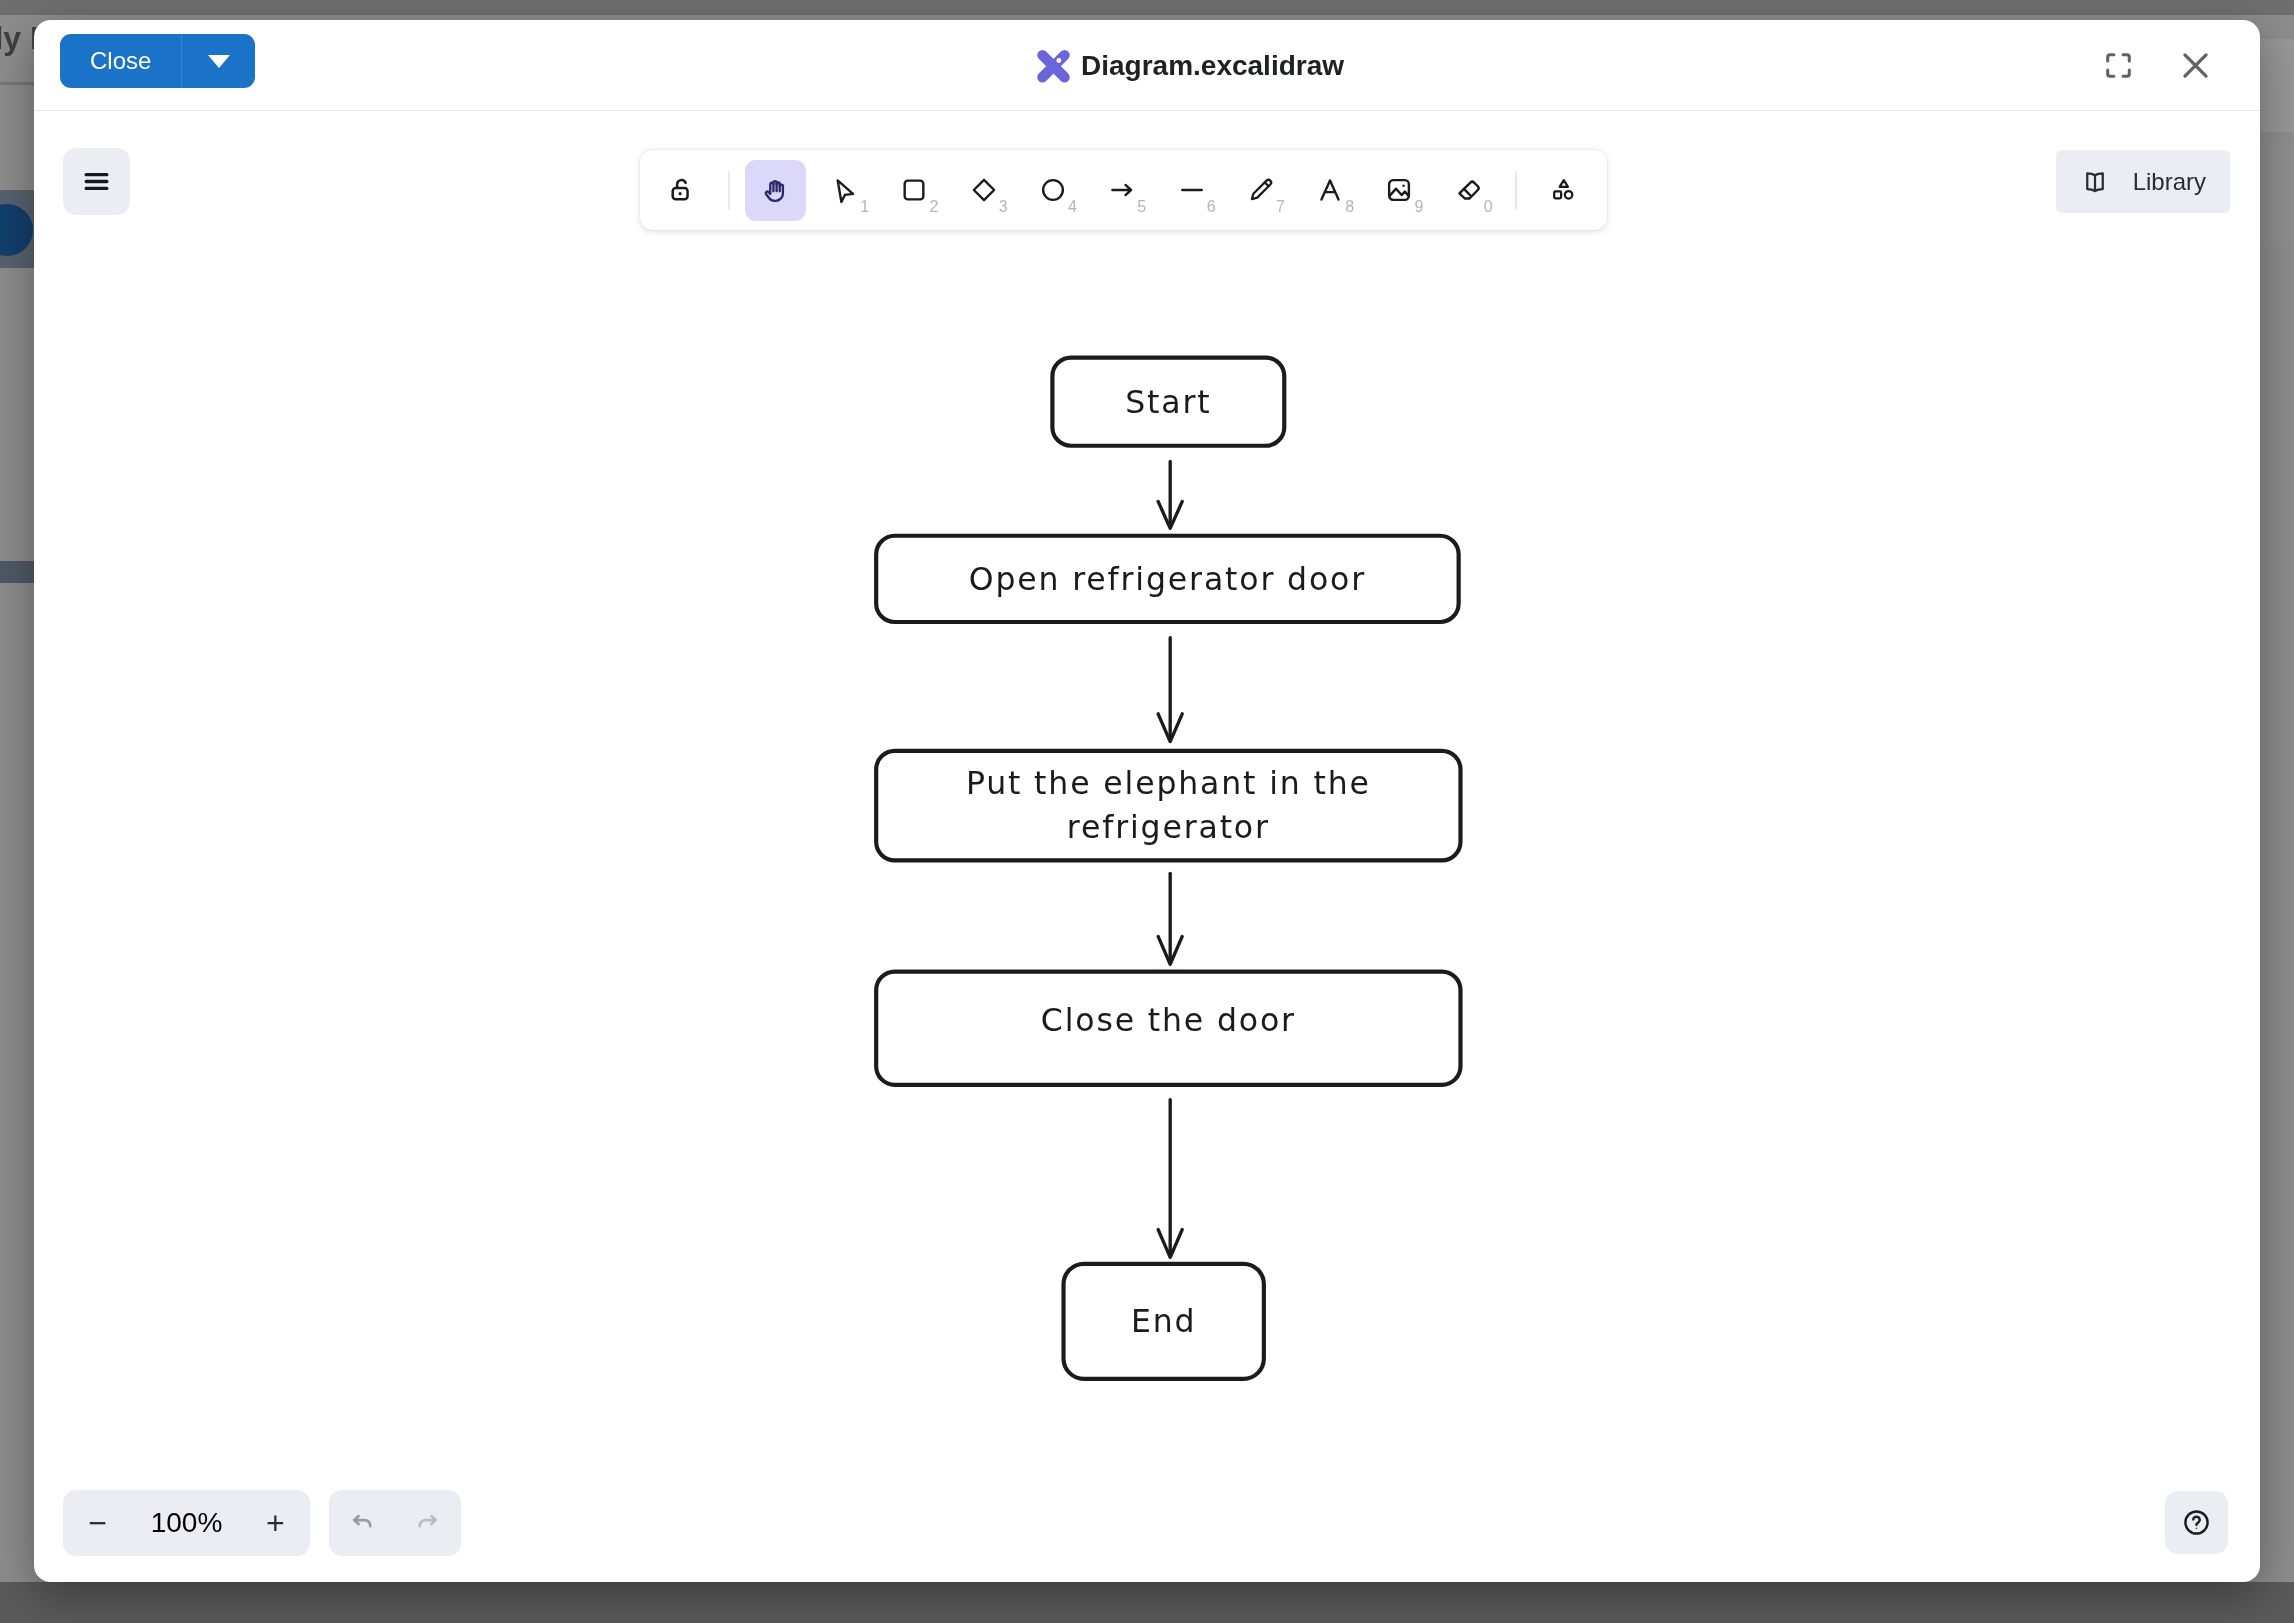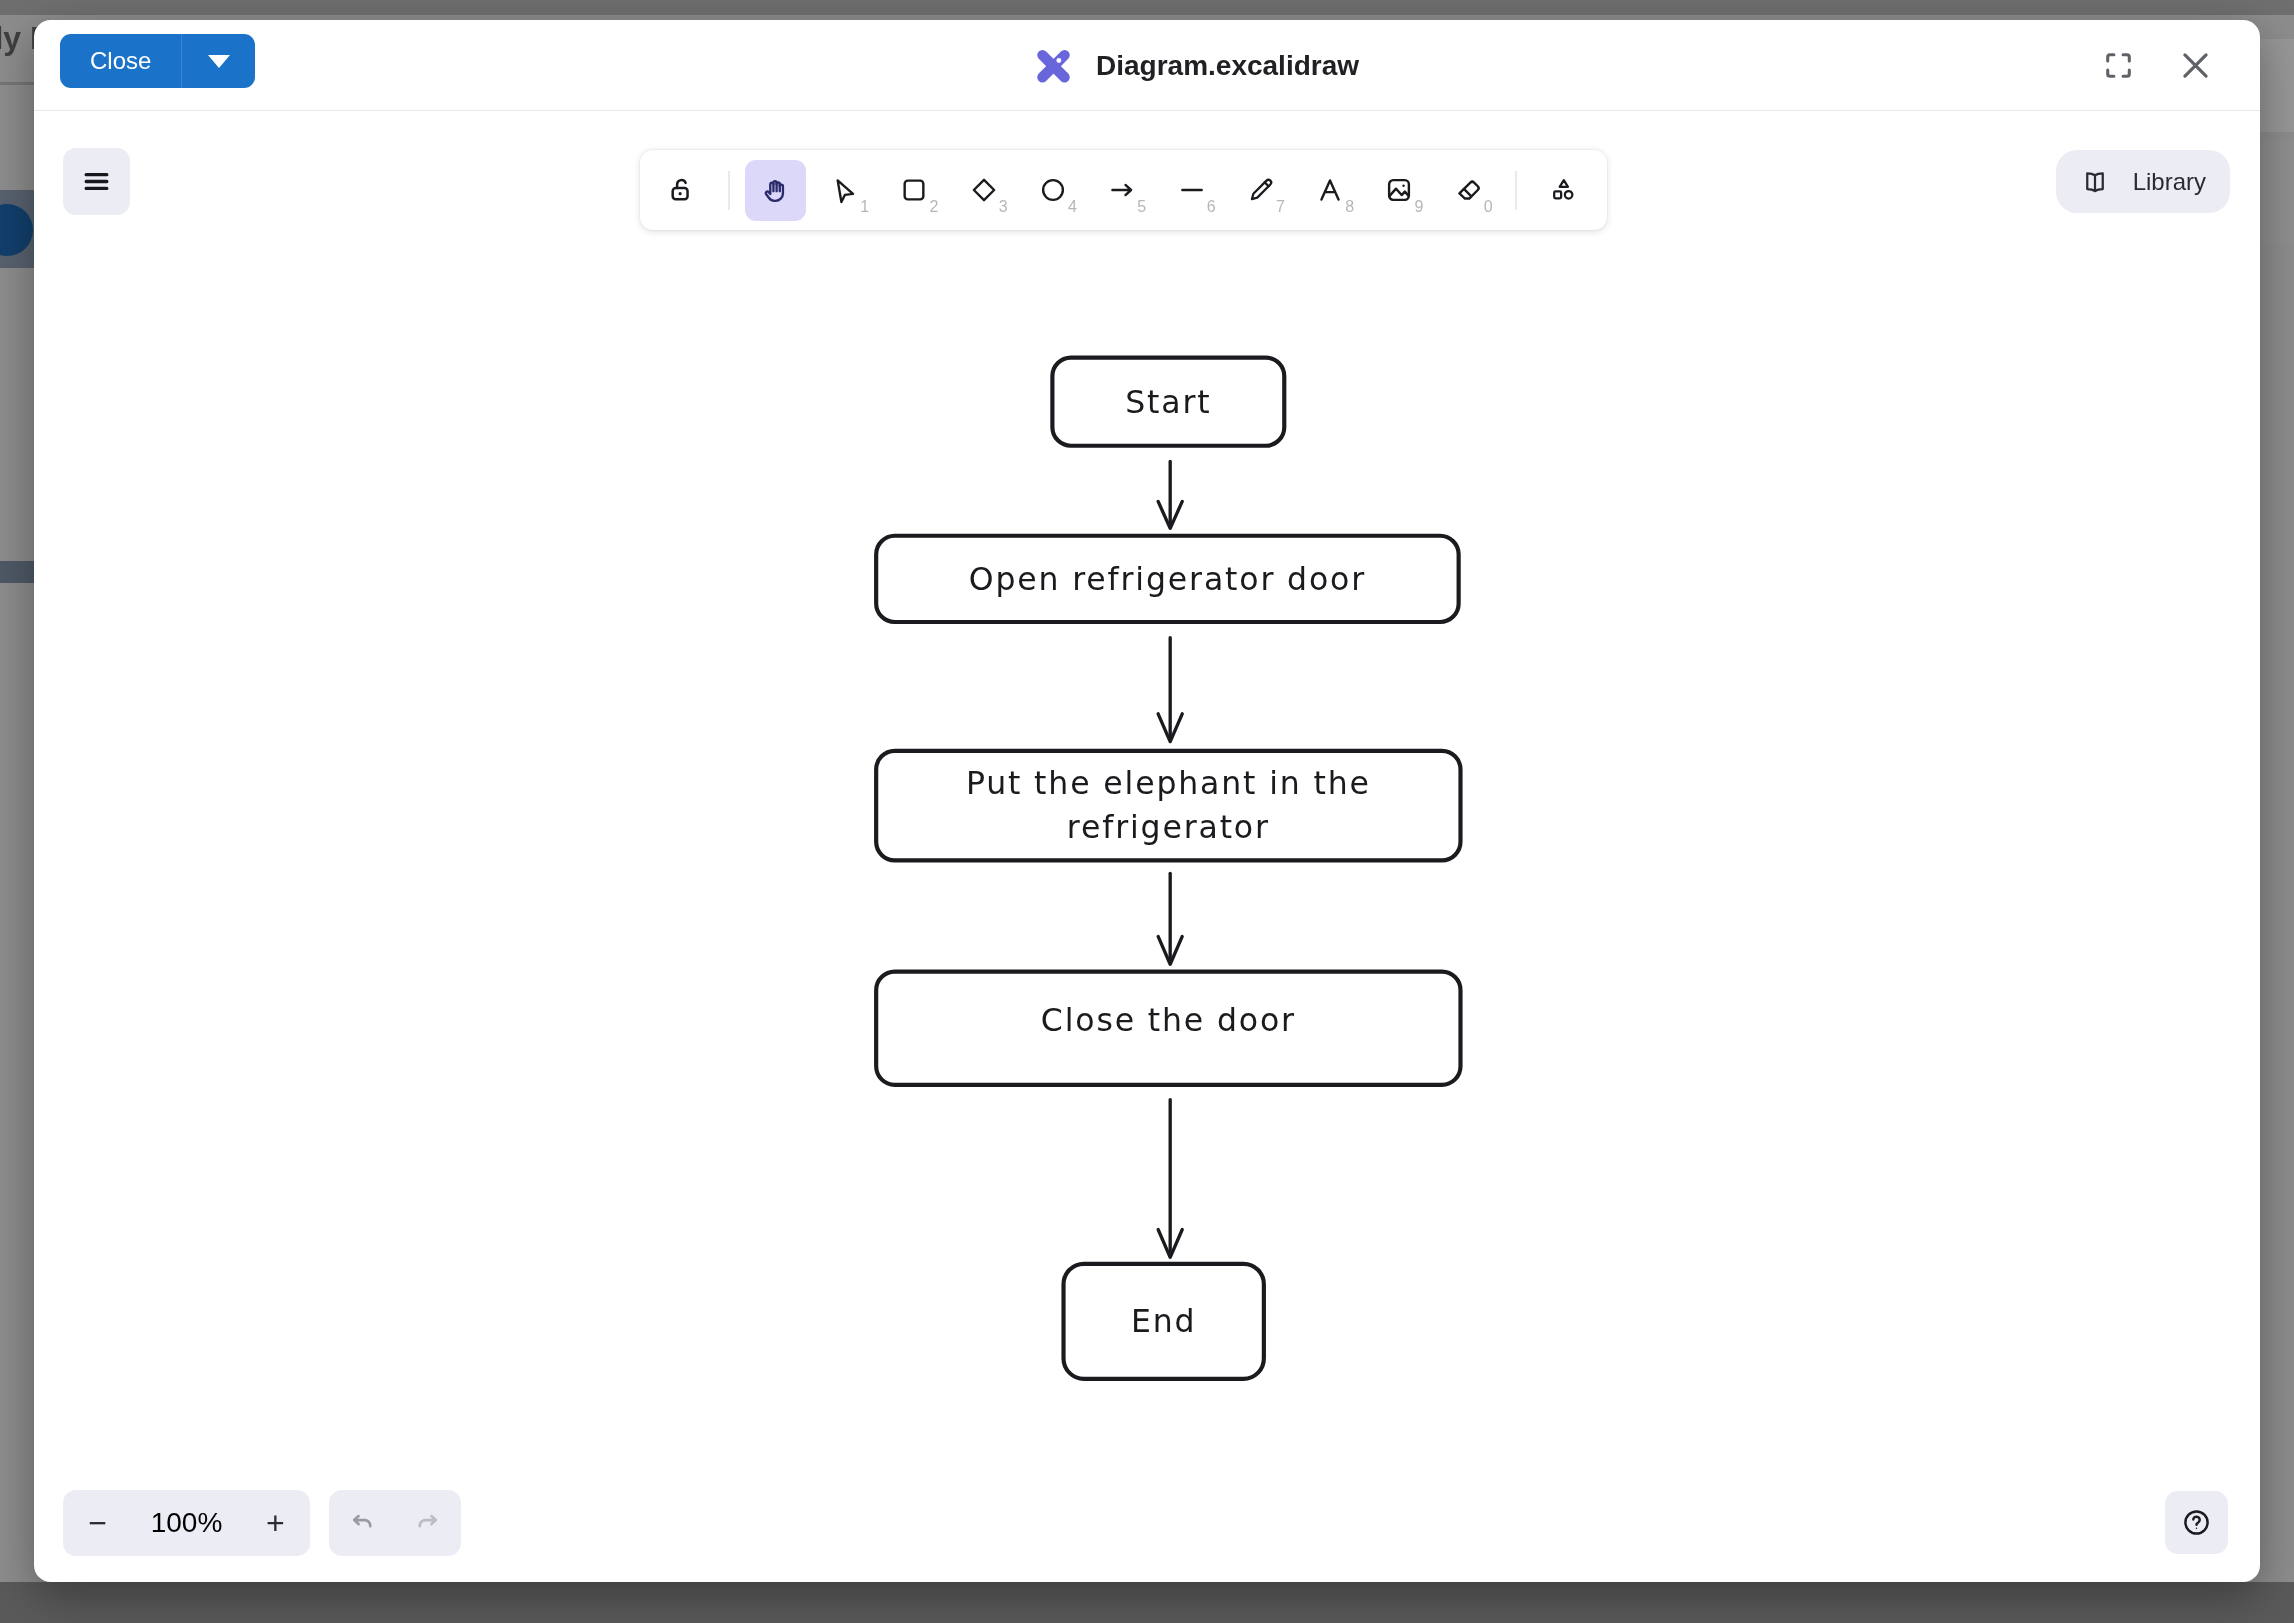--- a/index.html
+++ b/index.html
@@ -23,38 +23,38 @@
            background: #ffffff; border-radius: 16.7px; box-shadow: 0 13px 46px rgba(0,0,0,.35); }
 
   
   .modal-header { position: absolute; left: 0; top: 0; right: 0; height: 91px; border-bottom: 0.9px solid #e9e9e9; }
   .save-split { position: absolute; left: 26px; top: 14px; height: 54px; display: flex; border-radius: 11px; overflow: hidden; }
   .save-main { background: #1b73c9; color: #fff; border: none; font-size: 24px; font-weight: 500;
                padding: 0 30px; cursor: pointer; font-family: inherit; }
   .save-caret { background: #1b73c9; border: none; border-left: 1.9px solid #3d82cf; width: 74px; cursor: pointer;
                 display: flex; align-items: center; justify-content: center; }
   .caret-down { width: 0; height: 0; border-left: 11px solid transparent; border-right: 11px solid transparent; border-top: 13px solid #ffffff; }
-  .title-wrap { position: absolute; left: 1000px; top: 0; height: 91px; display: flex; align-items: center; gap: 23px; }
+  .title-wrap { position: absolute; left: 1000px; top: 0; height: 91px; display: flex; align-items: center; gap: 8px; }
   .modal-title { font-size: 28px; font-weight: 600; color: #202124; }
   .header-right { position: absolute; right: 41px; top: 0; height: 91px; display: flex; align-items: center; gap: 32px; }
   .icon-btn { background: none; border: none; cursor: pointer; display: flex; align-items: center; justify-content: center; padding: 3.7px; }
 
   
   .menu-btn { position: absolute; left: 29px; top: 128px; width: 67px; height: 67px; border: none; cursor: pointer;
               background: #ececf4; border-radius: 13px; display: flex; align-items: center; justify-content: center; }
   .toolbar-island { position: absolute; left: 606px; top: 130px; width: 967px; height: 80px; background: #fff;
                     border-radius: 13px; box-shadow: 0 0 0 0.9px rgba(0,0,0,.03), 0 1.9px 7.4px rgba(0,0,0,.12);
                     display: flex; align-items: center; padding: 0 11px; gap: 8.3px; }
   .tool-btn { position: relative; width: 61px; height: 61px; border: none; background: transparent; border-radius: 11px;
               cursor: pointer; display: flex; align-items: center; justify-content: center; flex: 0 0 auto; }
   .tool-btn.selected { background: #dcd8fa; }
   .tool-shortcut { position: absolute; right: 6.5px; bottom: 4.6px; font-size: 16px; color: #b6b6bc; }
   .tool-divider { width: 1.9px; height: 39px; background: #e9e9f2; margin: 0 7.4px; flex: 0 0 auto; }
   .library-btn { position: absolute; right: 30px; top: 130px; height: 63px; border: none; cursor: pointer;
-                 background: #ececf4; border-radius: 21px; display: flex; align-items: center; gap: 23px;
+                 background: #ececf4; border-radius: 6px; display: flex; align-items: center; gap: 23px;
                  padding: 0 24px; font-size: 24px; color: #2b2b33; font-family: inherit; }
 
   
   .zoom-island { position: absolute; left: 29px; top: 1470px; width: 247px; height: 66px; background: #ececf4;
                  border-radius: 13px; display: flex; align-items: center; justify-content: space-between; padding: 0 5.6px; }
   .zoom-btn { width: 58px; height: 56px; background: none; border: none; font-size: 32px; color: #2b2b33; cursor: pointer;
               border-radius: 9.3px; font-family: inherit; }
   .zoom-level { font-size: 28px; color: #000000; cursor: pointer; }
   .history-island { position: absolute; left: 295px; top: 1470px; width: 132px; height: 66px; background: #ececf4;
                     border-radius: 13px; display: flex; align-items: center; justify-content: space-around; }

